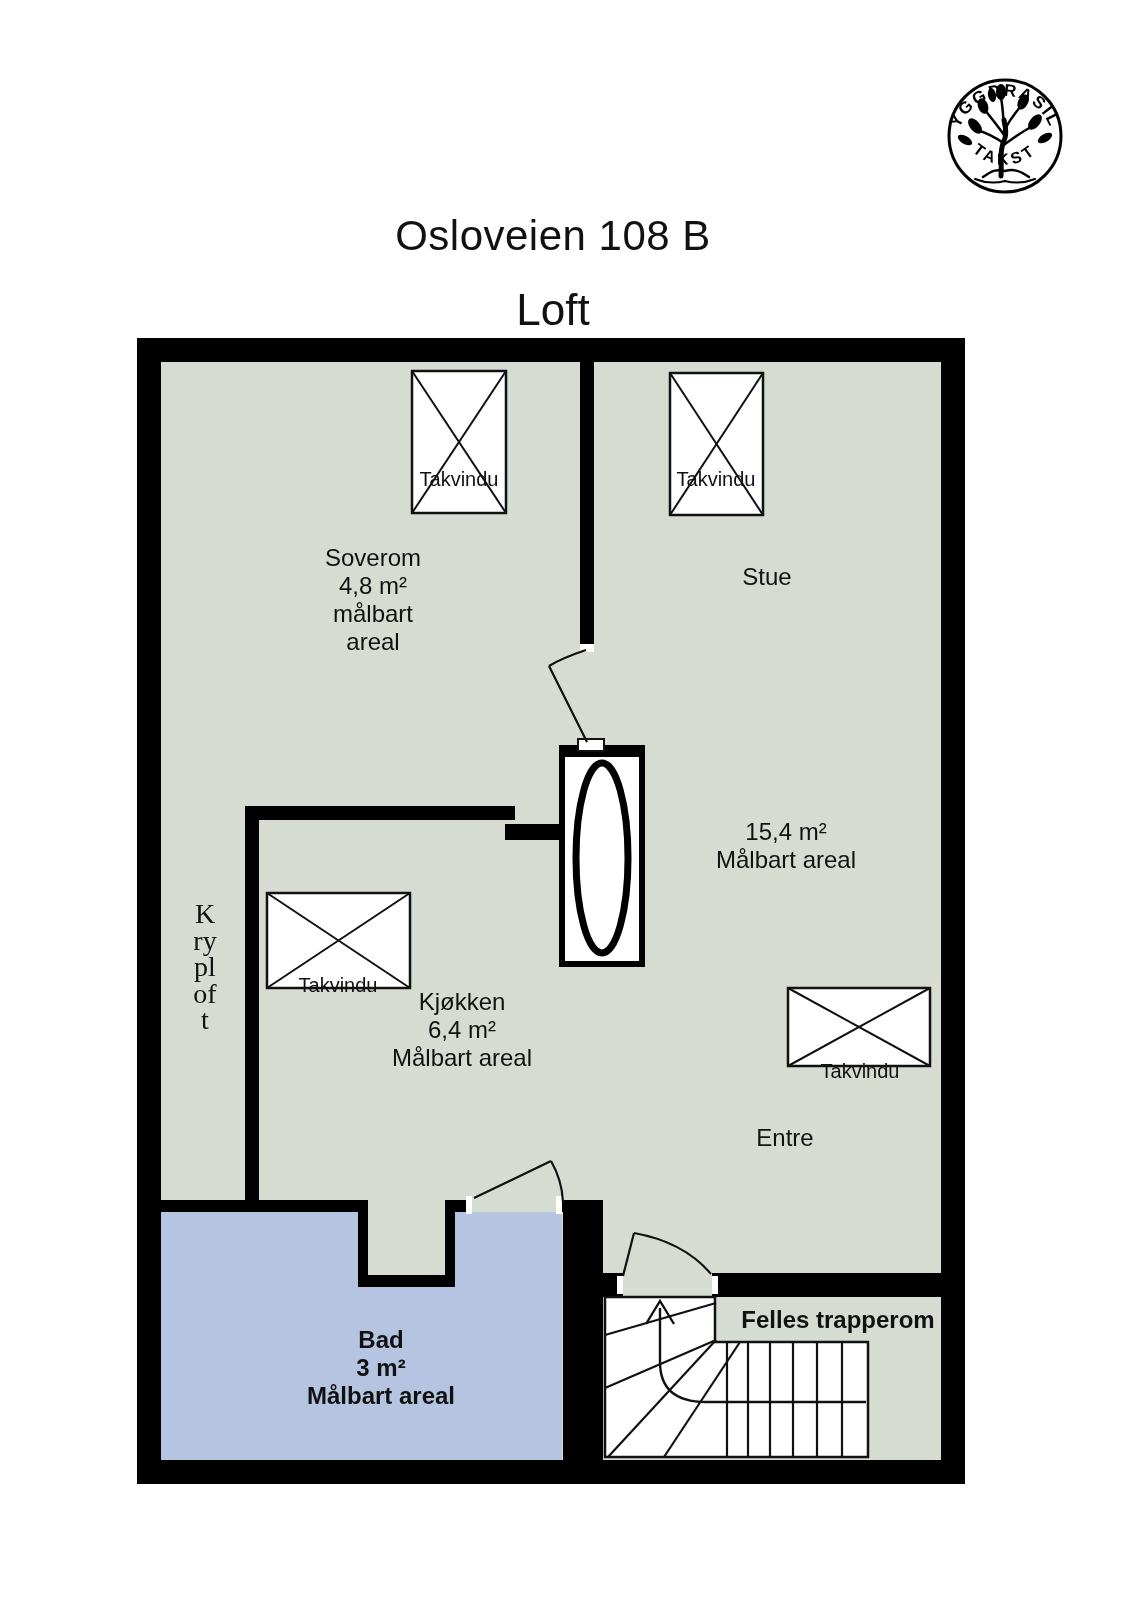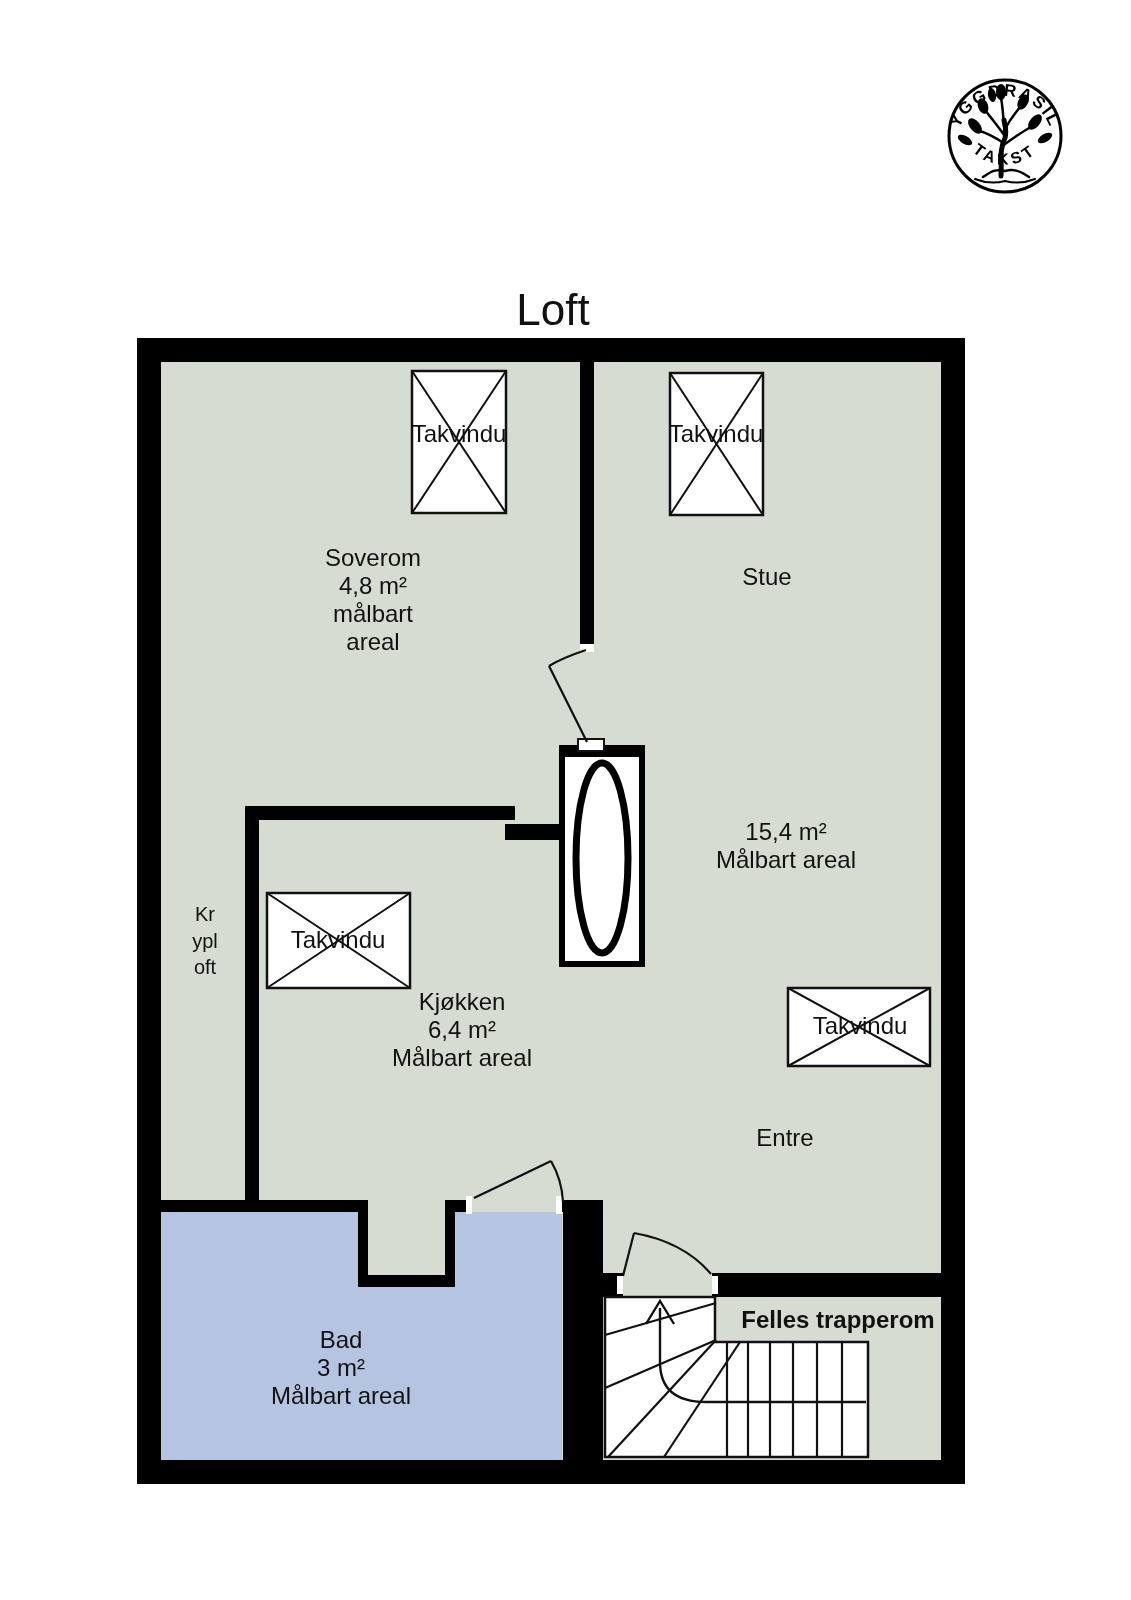--- a/index.html
+++ b/index.html
@@ -13,27 +13,27 @@
   .page{
     position:relative;width:1131px;height:1600px;background:var(--bg);
     font-family:"Liberation Sans",sans-serif;color:#111;overflow:hidden;
   }
   .plan-svg{position:absolute;left:0;top:0;width:1131px;height:1600px;}
   .lbl{position:absolute;transform:translate(-50%,-50%);text-align:center;
        white-space:nowrap;color:#111;}
   .title{font-size:42px;letter-spacing:0.5px;}
   .subtitle{font-size:44px;}
   .room{font-size:24px;line-height:28px;}
-  .sky{font-size:24px;}
+  .sky{font-size:20px;margin-top:45px;}
   .trapp{font-size:24px;font-weight:bold;}
   .footer{font-size:20px;}
   .kryploft{
     position:absolute;left:191px;top:901px;width:28px;
-    font-size:20px;line-height:26.5px;text-align:center;
-    word-break:break-all;white-space:normal;transform:none;color:#111;
+    font-size:28px;line-height:26.5px;text-align:center;
+    word-break:break-all;white-space:normal;transform:none;color:#111;font-family:Liberation Serif, serif;
   }
   .logo{position:absolute;left:935px;top:48px;width:140px;height:170px;}
 </style>
 </head>
 <body>
 
 <div class="page">
 
   <svg class="plan-svg" viewBox="0 0 1131 1600">
 
@@ -159,20 +159,21 @@
         <ellipse cx="66" cy="44" rx="5" ry="8"></ellipse>
         <ellipse cx="30" cy="92" rx="4" ry="8" transform="rotate(-60 30 92)"></ellipse>
         <ellipse cx="110" cy="90" rx="4" ry="8" transform="rotate(60 110 90)"></ellipse>
         <ellipse cx="57" cy="47" rx="4" ry="7" transform="rotate(-10 57 47)"></ellipse>
       </g>
       <path d="M48,129 C58,122 62,121 70,123 C78,121 84,122 94,129" stroke-width="2.5"></path>
       <path d="M40,131 Q55,137 70,133 Q85,137 100,131" stroke-width="2"></path>
     </g>
   </svg>
 
+  <div class="lbl title" style="left:553px;top:236px;">Osloveien 108 B</div>
   <div class="lbl subtitle" style="left:553px;top:310px;">Loft</div>
 
   <div class="lbl sky" style="left:459px;top:434px;">Takvindu</div>
   <div class="lbl sky" style="left:716px;top:434px;">Takvindu</div>
   <div class="lbl sky" style="left:338px;top:940px;">Takvindu</div>
   <div class="lbl sky" style="left:860px;top:1026px;">Takvindu</div>
 
   <div class="lbl room" style="left:373px;top:600px;">
     <div>Soverom</div>
     <div>4,8 m²</div>
@@ -188,21 +189,21 @@
   </div>
 
   <div class="lbl room" style="left:422px;top:1030px;margin-left:40px;">
     <div>Kjøkken</div>
     <div>6,4 m²</div>
     <div>Målbart areal</div>
   </div>
 
   <div class="lbl room" style="left:785px;top:1138px;">Entre</div>
 
-  <div class="lbl room" style="left:341px;top:1368px;">
+  <div class="lbl room" style="left:381px;top:1368px;font-weight:bold;">
     <div>Bad</div>
     <div>3 m²</div>
     <div>Målbart areal</div>
   </div>
 
   <div class="lbl trapp" style="left:838px;top:1320px;">Felles trapperom</div>
 
   <div class="kryploft">Kryploft</div>
 
 

